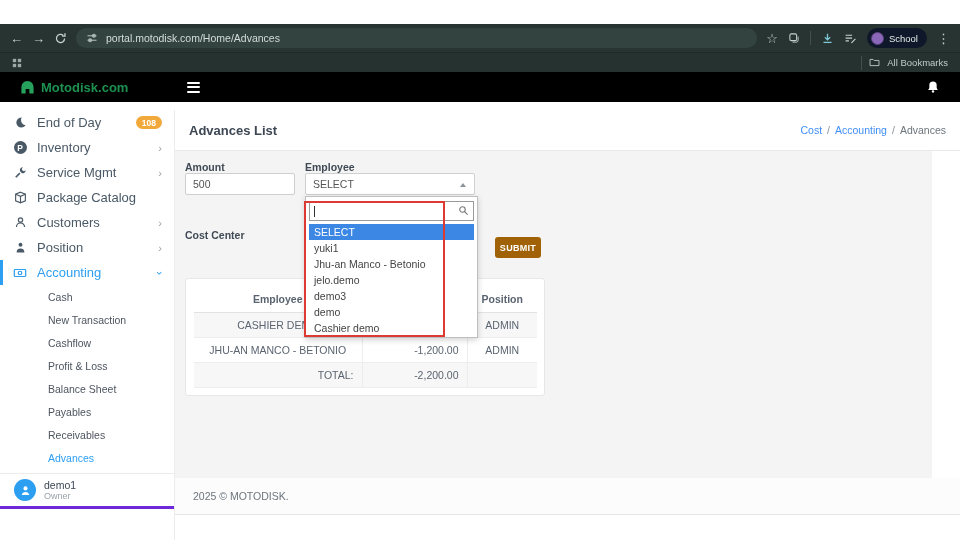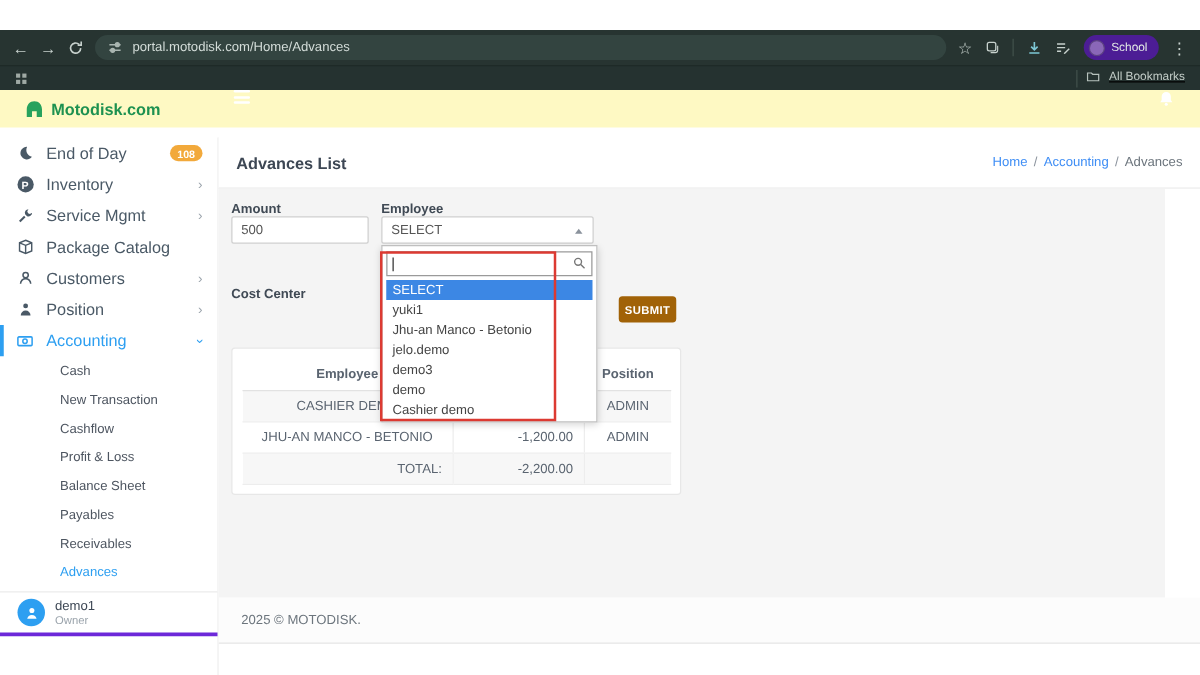--- a/index.html
+++ b/index.html
@@ -10,34 +10,34 @@
   
   .top-strip { position:absolute; top:0; left:0; width:960px; height:24px; background:#fff; }
   .browser-bar { position:absolute; top:24px; left:0; width:960px; height:28px;
                  background:#273431; display:flex; align-items:center; padding:0 10px; gap:9px; }
   .nav-ic { color:#c7d1cd; font-size:13px; line-height:1; cursor:default; }
   .url-pill { flex:1; height:20px; border-radius:10px; background:#334440; display:flex;
               align-items:center; padding:0 10px; gap:8px; }
   .url-text { color:#d3dcd8; font-size:10.5px; }
   .right-group { display:flex; align-items:center; gap:10px; }
   .vdiv { width:1px; height:14px; background:#41504b; }
-  .profile-chip { height:20px; border-radius:10px; background:#4c1d95; display:flex;
+  .profile-chip { height:20px; border-radius:10px; background:#0f172a; display:flex;
                   align-items:center; gap:5px; padding:0 9px 0 4px; }
   .profile-avatar { width:13px; height:13px; border-radius:50%; background:#8a67b8;
                     border:1px solid #5d4482; }
   .profile-label { color:#e4ebe6; font-size:9.5px; }
   .bookmarks-bar { position:absolute; top:52px; left:0; width:960px; height:20px;
                    background:#253230; border-top:1px solid #1e2a27; display:flex;
                    align-items:center; padding:0 12px; }
-  .bm-right { margin-left:auto; display:flex; gap:7px;text-decoration:underline; }
+  .bm-right { margin-left:auto; display:flex; align-items:center; gap:7px; }
   .bm-label { color:#c2ccc7; font-size:9.5px; }
 
   
   .app-header { position:absolute; top:72px; left:0; width:960px; height:30px;
-                background:#fef9c3; display:flex; }
+                background:#000000; display:flex; align-items:center; }
   .brand { width:175px; display:flex; align-items:center; gap:6px; padding-left:20px; }
   .brand-text { color:#1d9150; font-size:13px; font-weight:bold; }
   .hamburger { margin-left:12px; display:flex; flex-direction:column; gap:2.5px; cursor:pointer; }
   .hamburger i { display:block; width:13px; height:2px; background:#fff; border-radius:1px; }
   .bell { margin-left:auto; margin-right:20px; }
 
   
   .sidebar { position:absolute; top:110px; left:0; width:175px; height:430px;
              background:#fff; border-right:1px solid #ececec; }
   .side-item { height:25px; display:flex; align-items:center; padding:0 12px; cursor:pointer; }
@@ -311,21 +311,21 @@
         <div class="user-name">demo1</div>
         <div class="user-role">Owner</div>
       </span>
     </div>
   </div>
 
   <div class="main">
     <div class="page-head">
       <span class="page-title">Advances List</span>
       <span class="crumbs">
-        <span class="crumb-link">Home</span>
+        <span class="crumb-link">Cost</span>
         <span>/</span>
         <span class="crumb-link">Accounting</span>
         <span>/</span>
         <span class="crumb-cur">Advances</span>
       </span>
     </div>
 
     <div class="page-body">
       <div class="body-gray"></div>
 

